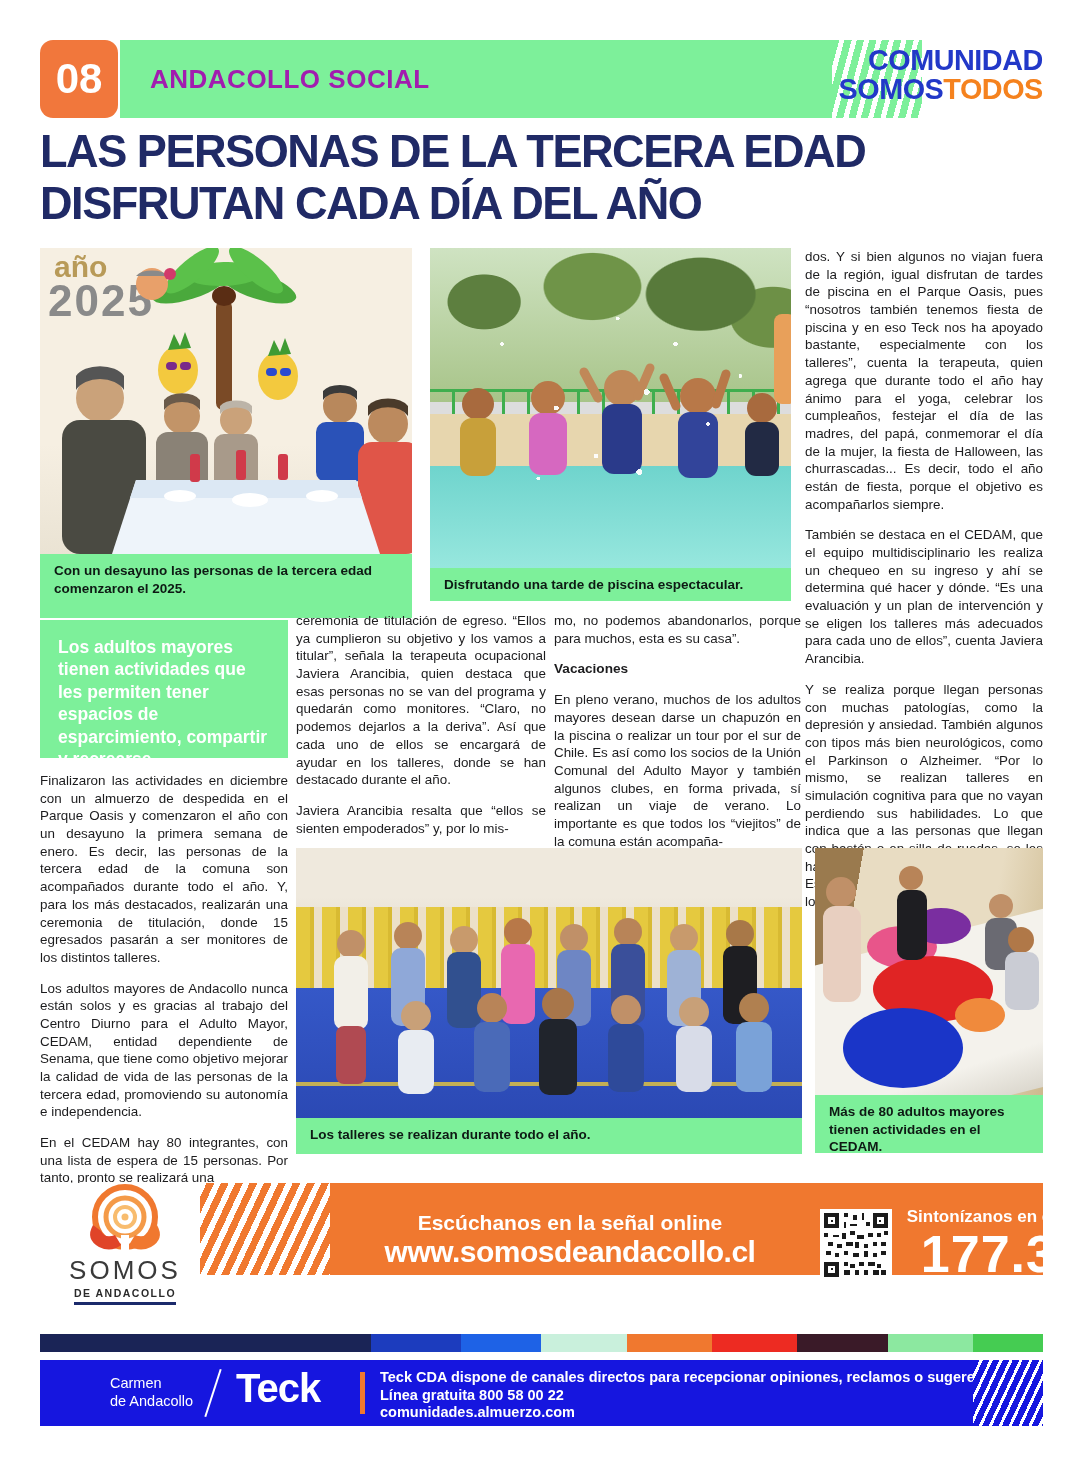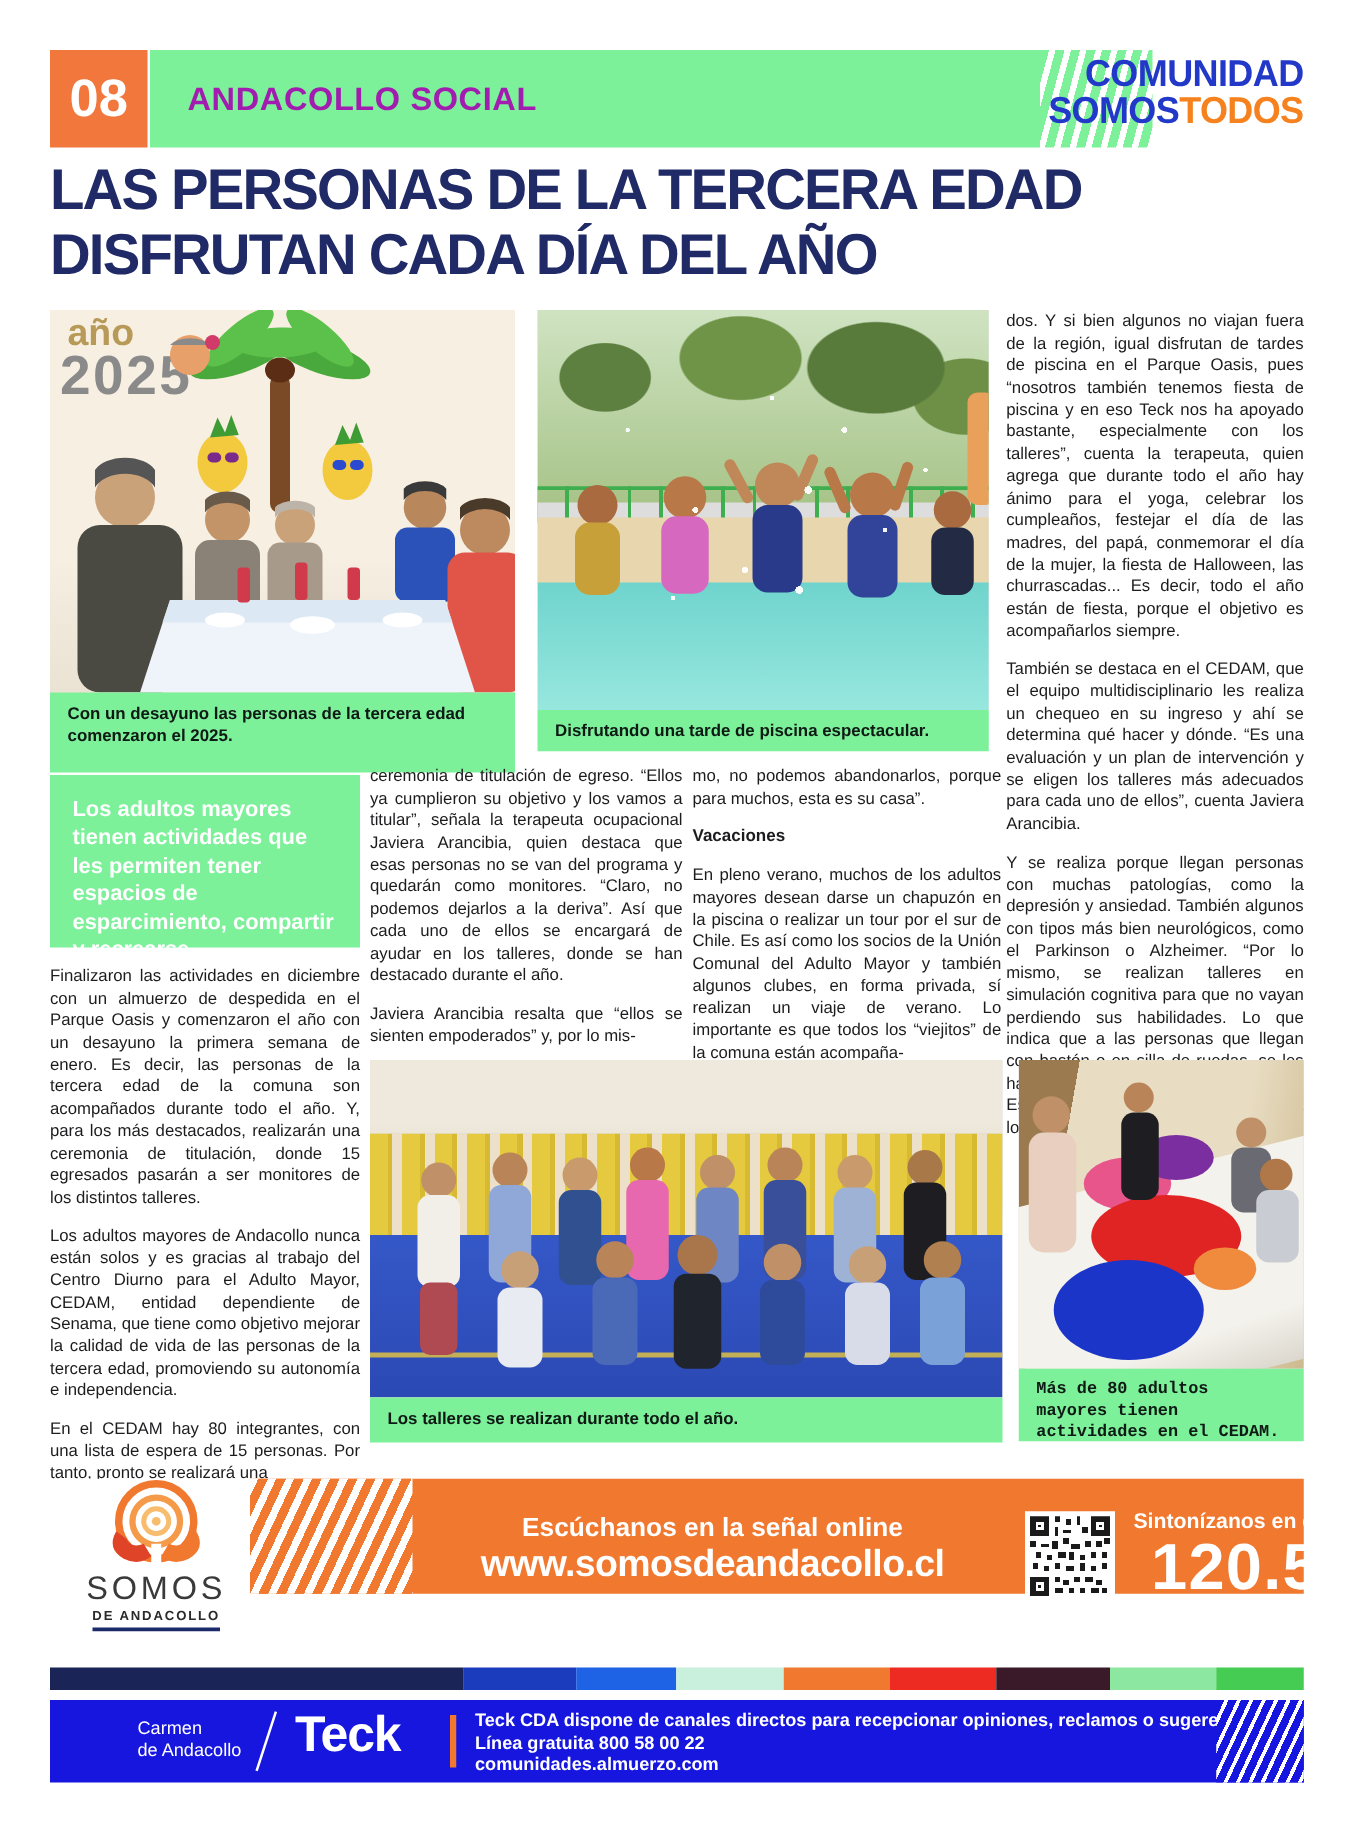--- a/index.html
+++ b/index.html
@@ -3,21 +3,21 @@
 <meta charset="utf-8">
 <style>
   * { margin:0; padding:0; box-sizing:border-box; }
   html,body { background:#ffffff; }
   body { font-family:"Liberation Sans", sans-serif; color:#1d1d1f; }
   .page { position:relative; width:1083px; height:1465px; margin:0 auto; background:#fff; overflow:hidden; }
 
   
   .masthead { position:absolute; left:40px; top:40px; width:1003px; height:78px; }
   .page-num { position:absolute; left:0; top:0; width:78px; height:78px; background:#F1773C; color:#fff;
-              font-size:42px; font-weight:800; display:flex; align-items:center; justify-content:center; }
+              font-size:42px; font-weight:800; display:flex; align-items:center; justify-content:center;border-radius:13px; }
   .section-bar { position:absolute; left:80px; top:0; width:712px; height:78px; background:#7DF09A;
                  display:flex; align-items:center; padding-left:30px; }
   .section-bar .label { color:#a21caf; font-size:26px; font-weight:800; letter-spacing:.5px;text-align:right; }
   .section-stripes { position:absolute; left:792px; top:0; width:90px; height:78px;
       background:repeating-linear-gradient(105deg,#7DF09A 0 7px,#ffffff 7px 12px); }
   .brand { position:absolute; right:0; top:6px; text-align:right; line-height:.95;
            font-weight:800; font-size:30px; letter-spacing:-0.5px; transform:scaleX(.96); transform-origin:right; }
   .brand .row1 { color:#2238C8; }
   .brand .blue { color:#2238C8; } .brand .orange { color:#F5821E; }
 
@@ -30,21 +30,21 @@
              line-height:1.3; padding:8px 12px 9px 14px; }
 
   .photo1 { left:40px; top:248px; width:372px; height:316px;
             background:linear-gradient(180deg,#f6efe2 0 62%,#e9e2d2 100%); }
   .cap1 { left:40px; top:554px; width:372px; height:64px; }
   .photo2 { left:430px; top:248px; width:361px; height:320px; }
   .cap2 { left:430px; top:568px; width:361px; height:33px; }
   .photo3 { left:296px; top:848px; width:506px; height:270px; }
   .cap3 { left:296px; top:1118px; width:506px; height:36px; }
   .photo4 { left:815px; top:848px; width:228px; height:247px; }
-  .cap4 { left:815px; top:1095px; width:228px; height:58px;font-family:Liberation Mono, monospace; }
+  .cap4 { left:815px; top:1095px; width:228px; height:58px; }
 
   
   .photo2 .trees { position:absolute; inset:0 0 52% 0; background:
       radial-gradient(60px 45px at 15% 35%, #5d7f3f 0 60%, transparent 62%),
       radial-gradient(80px 55px at 45% 25%, #6f9448 0 60%, transparent 62%),
       radial-gradient(90px 60px at 75% 30%, #587a3b 0 60%, transparent 62%),
       radial-gradient(70px 50px at 95% 45%, #6d9046 0 60%, transparent 62%),
       linear-gradient(180deg,#cfe3c2 0,#a8c489 100%); }
   .photo2 .fence { position:absolute; left:0; right:0; top:44%; height:9%;
       background:repeating-linear-gradient(90deg, transparent 0 22px, #3fae4e 22px 25px),
@@ -336,21 +336,21 @@
           <g fill="#1a1a1a">
             <path d="M0 0h7v7h-7z M22 0h7v7h-7z M0 22h7v7h-7z"></path>
             <path d="M2 2h3v3h-3z M24 2h3v3h-3z M2 24h3v3h-3z" fill="#fff"></path>
             <path d="M3 3h1v1h-1z M25 3h1v1h-1z M3 25h1v1h-1z"></path>
             <path d="M9 0h2v2h-2z M13 1h2v2h-2z M17 0h1v3h-1z M9 4h1v3h-1z M12 5h3v1h-3z M19 4h2v2h-2z M0 9h2v2h-2z M4 10h3v1h-3z M8 9h2v3h-2z M12 8h2v2h-2z M15 10h3v2h-3z M20 9h2v2h-2z M24 9h2v2h-2z M27 8h2v2h-2z M2 13h2v2h-2z M6 14h2v2h-2z M10 13h3v2h-3z M14 13h2v3h-2z M18 14h2v2h-2z M22 13h2v2h-2z M26 13h2v2h-2z M1 17h2v2h-2z M5 18h2v2h-2z M9 17h2v2h-2z M13 18h3v2h-3z M18 17h2v3h-2z M22 18h2v2h-2z M26 17h2v2h-2z M9 22h2v2h-2z M12 23h2v2h-2z M16 22h2v2h-2z M20 22h3v2h-3z M24 23h2v2h-2z M9 26h3v2h-3z M14 26h2v2h-2z M18 26h2v2h-2z M22 26h3v2h-3z M26 26h2v2h-2z"></path>
           </g>
         </svg>
       </div>
       <div class="tune">
         <div class="t1">Sintonízanos en el</div>
-        <div class="t2">120.5</div>
+        <div class="t2">177.3</div>
       </div>
     </div>
   </div>
 
   <div class="stripebar">
     <div style="width:33%;background:#1A2456"></div>
     <div style="width:9%;background:#1C3CBE"></div>
     <div style="width:8%;background:#1E62E6"></div>
     <div style="width:8.5%;background:#C9F0DC"></div>
     <div style="width:8.5%;background:#F0782F"></div>

